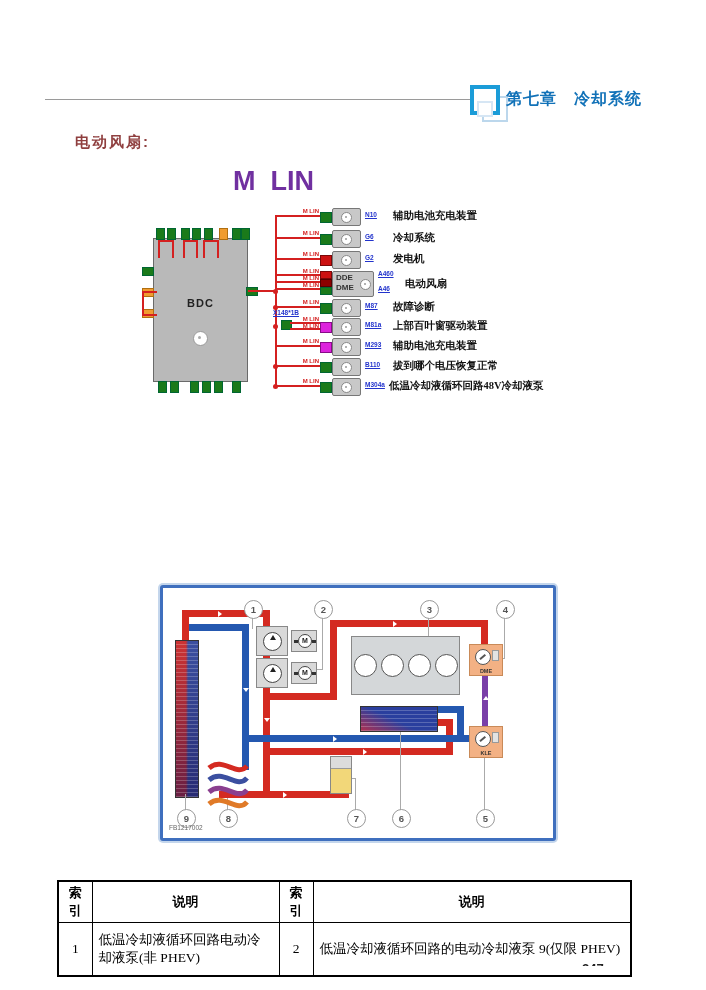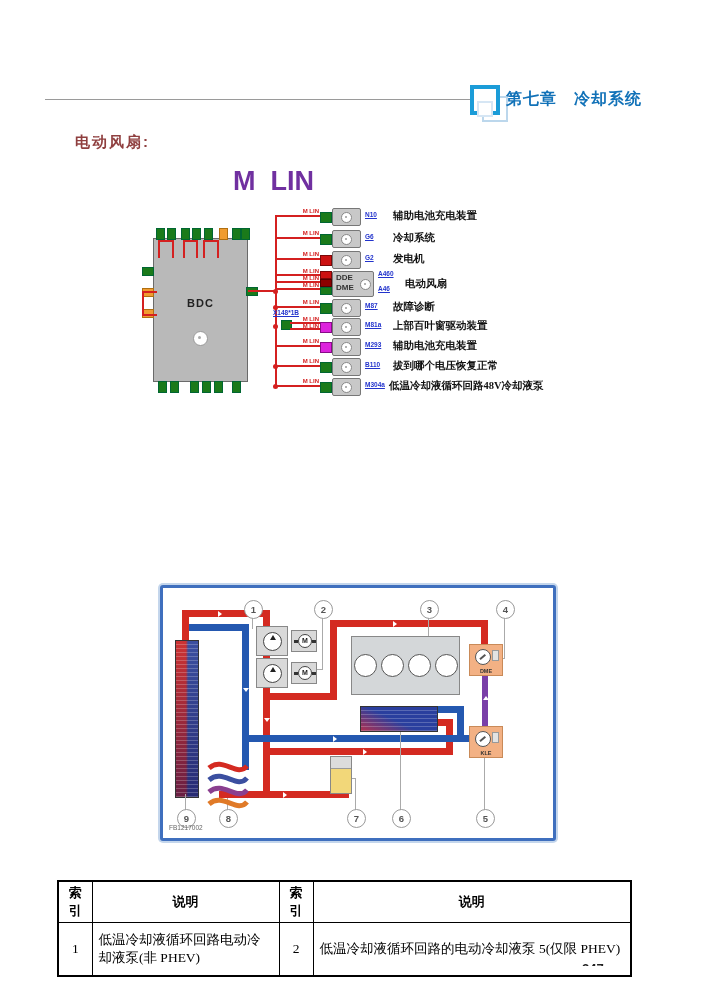--- a/index.html
+++ b/index.html
@@ -378,19 +378,19 @@
         <tr>
       <th>索引</th>
       <th>说明</th>
       <th>索引</th>
       <th>说明</th>
     </tr>
     <tr>
       <td class="tc-center">1</td>
       <td>低温冷却液循环回路电动冷却液泵(非 PHEV)</td>
       <td class="tc-center">2</td>
-      <td>低温冷却液循环回路的电动冷却液泵 5(仅限 PHEV)</td>
+      <td>低温冷却液循环回路的电动冷却液泵 9(仅限 PHEV)</td>
     </tr>
   </tbody>
     </table>
 
   <div class="pageno">247</div>
 </div>
 
 </body></html>

